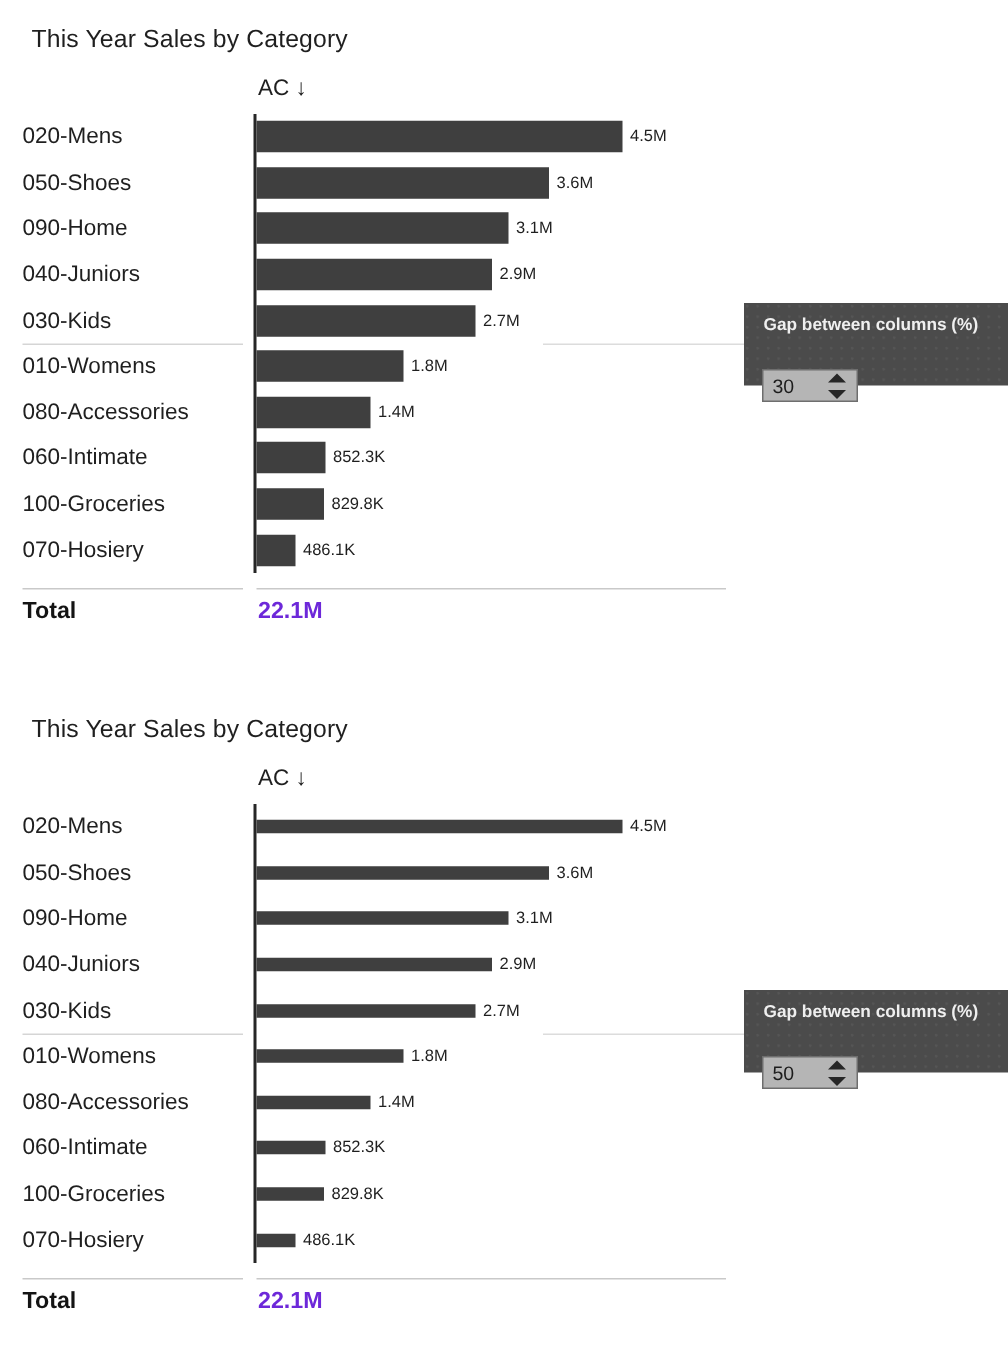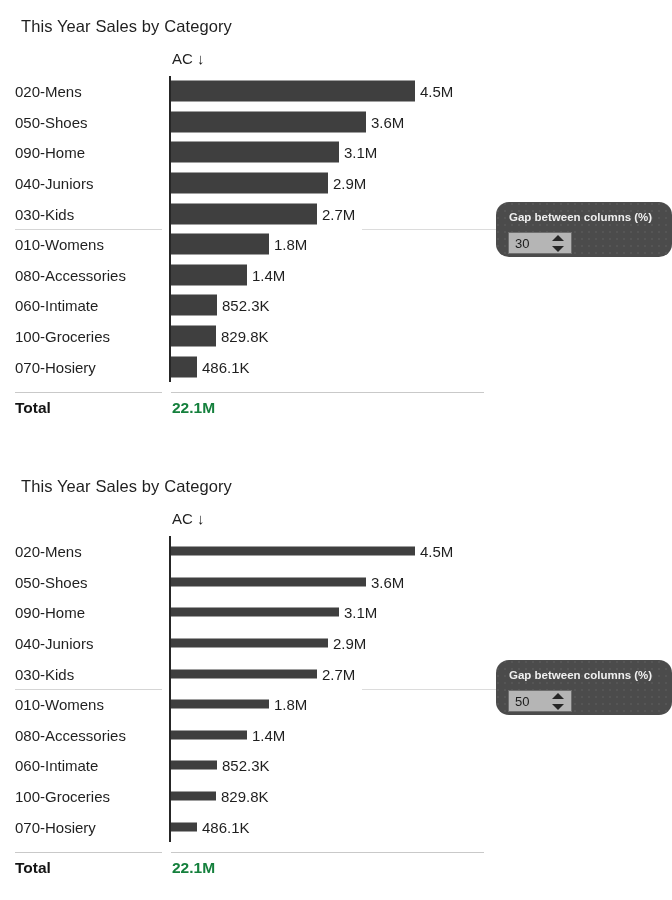--- a/index.html
+++ b/index.html
@@ -94,21 +94,21 @@
     top: 50%;
     transform: translateY(-50%);
     left: 0;
     background: #3f3f3f;
   }
 
   .bar-value {
     position: absolute;
     top: 50%;
     transform: translateY(-50%);
-    font-size: 15px;
+    font-size: 11px;
     color: #1f1f1f;
     white-space: nowrap;
   }
 
   .sep-left {
     position: absolute;
     left: 15px;
     width: 147px;
     height: 1px;
     background: #d5d5d5;
@@ -148,51 +148,50 @@
     font-size: 15.5px;
     font-weight: bold;
     color: #141414;
   }
   .total-value {
     position: absolute;
     left: 172px;
     top: 0;
     font-size: 15.5px;
     font-weight: bold;
-    color: #15803d;
+    color: #6d28d9;
   }
 
   
   .gap-panel {
     position: absolute;
     width: 176px;
     height: 55px;
     background:
       radial-gradient(circle at 2px 2px, rgba(255,255,255,0.055) 0.9px, rgba(0,0,0,0) 1px) 0 0/7px 7px,
       #4b4b4b;
     box-sizing: border-box;
-    border-radius: 13px;
   }
   .gap-panel.p1 { left: 496px; top: 202px; }
   .gap-panel.p2 { left: 496px; top: 660px; }
 
   .gap-panel-label {
     position: absolute;
     left: 13px;
     top: 9px;
     font-size: 11.5px;
     color: #efefef;
     white-space: nowrap;
     font-weight: bold;
   }
 
   .spinner {
     position: absolute;
     left: 12px;
-    top: 30px;
+    top: 44px;
     width: 64px;
     height: 22px;
     background: #b5b5b5;
     border: 1px solid #6e6e6e;
     box-sizing: border-box;
   }
   .spinner-value {
     position: absolute;
     left: 6px;
     top: 2px;

